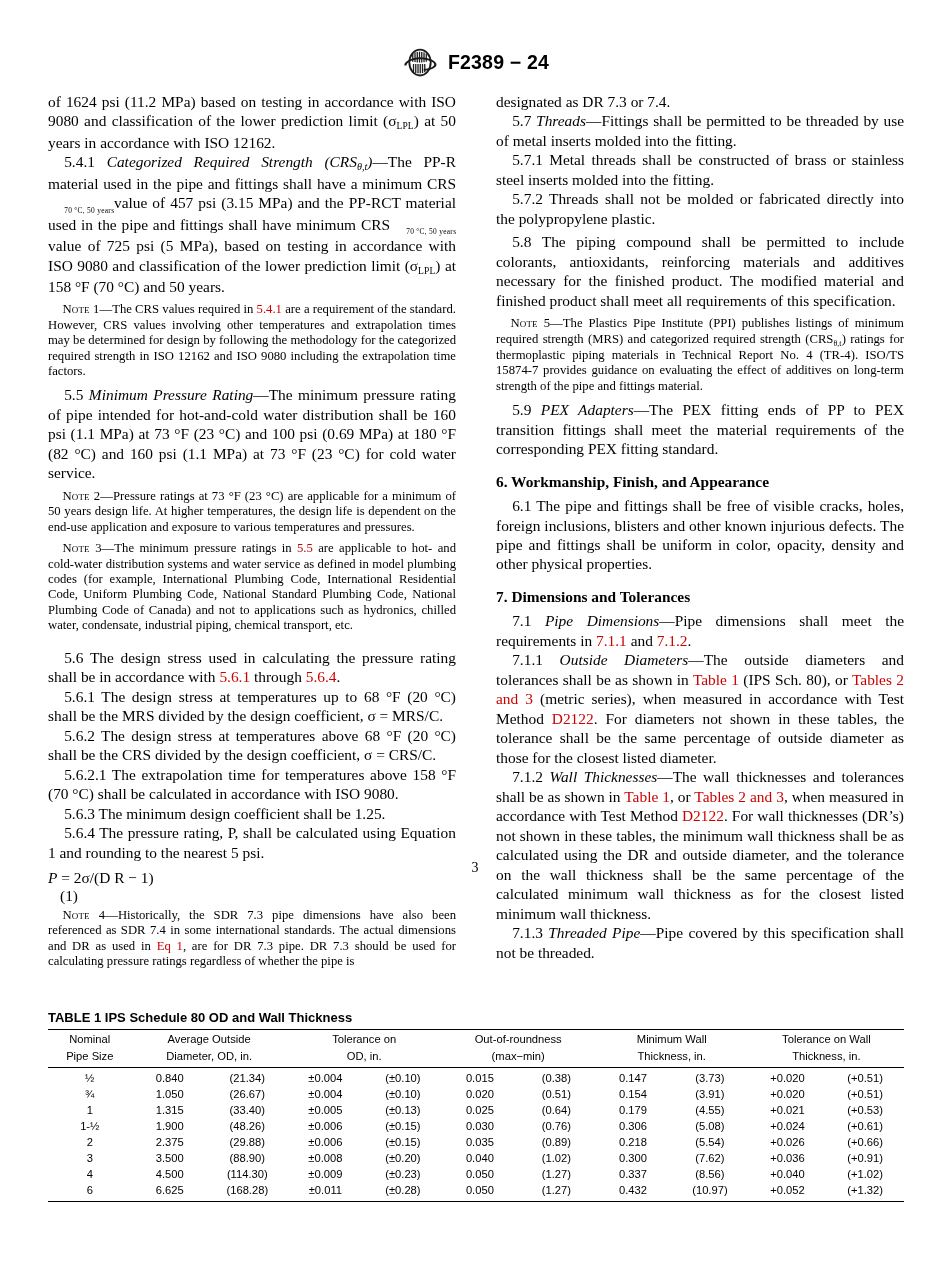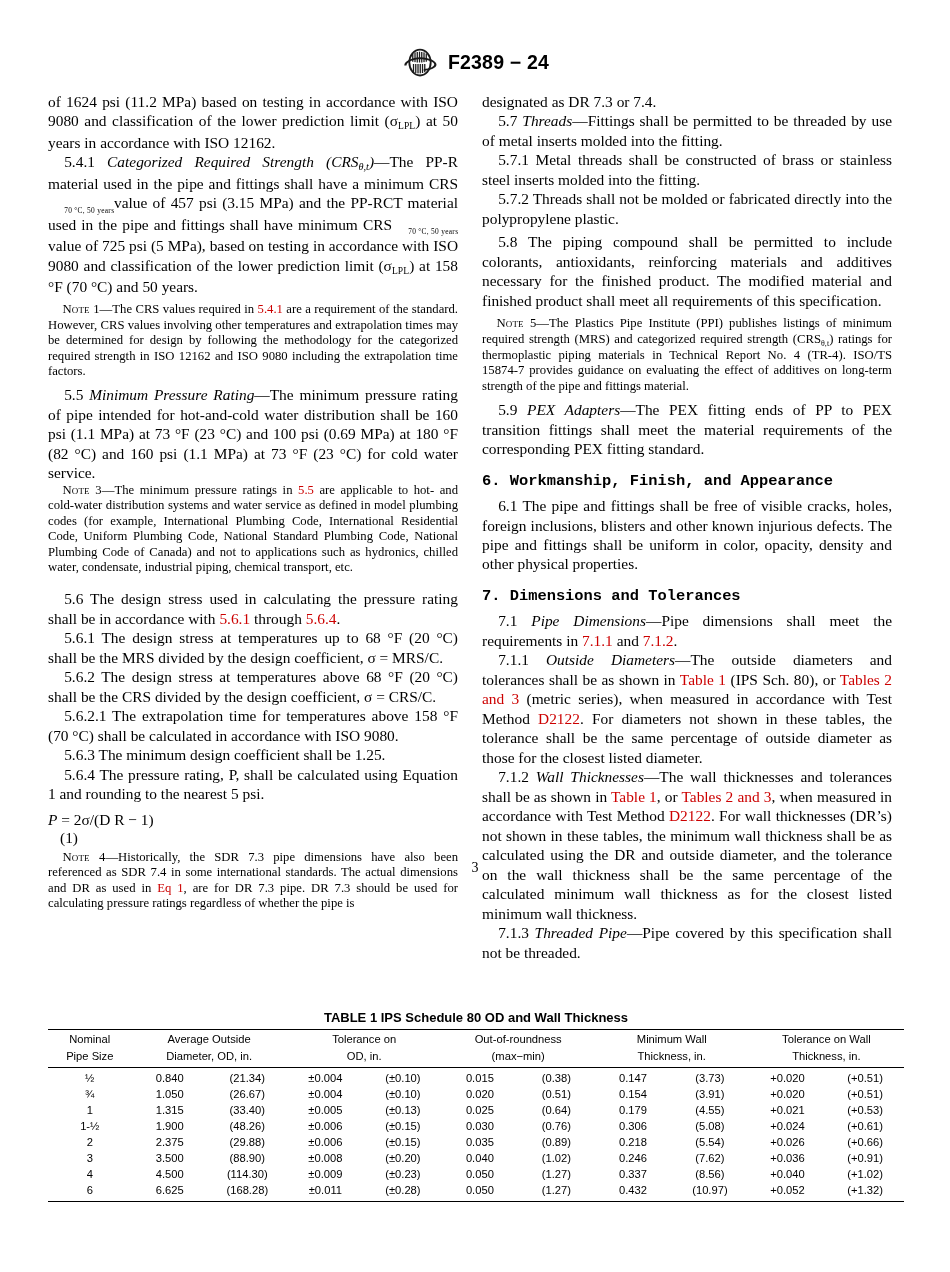--- a/index.html
+++ b/index.html
@@ -33,21 +33,21 @@
     font-size:19.5px;
     letter-spacing:0.2px;
     line-height:1;
   }
   
   .columns{
     position:absolute;
     top:92px;left:48px;
     width:856px;
     display:flex;
-    gap:24px;
+    gap:40px;
   }
   .col{width:410px;}
   p{margin:0;padding:0;}
   .body-p{
     font-size:15.4px;
     line-height:1.265;
     text-align:justify;
     text-indent:1.05em;
     margin-bottom:0px;
     hyphens:auto;
@@ -59,21 +59,21 @@
     text-align:justify;
     text-indent:1.15em;
     margin-top:6px;
     margin-bottom:6px;
   }
   .note .nlab{
     font-variant:small-caps;
     letter-spacing:.1px;
   }
   .sec-head{
-    font-family:Liberation Mono, monospace;
+    font-family:Liberation Serif, serif;
     font-weight:bold;
     font-size:15.4px;
     line-height:1.265;
     margin-top:13px;
     margin-bottom:5px;
     text-indent:0;
   }
   i,.it{font-style:italic;}
   .xref{color:#cc0000;}
   .sub{
@@ -113,21 +113,21 @@
   .eq-var{font-style:italic;}
   
   .table-wrap{
     position:absolute;
     top:1010px;left:48px;width:856px;
   }
   .tbl-title{
     font-family:"Liberation Sans", sans-serif;
     font-weight:bold;
     font-size:13px;
-    text-align:center;
+    text-align:left;
     margin-bottom:4px;
   }
   table.ips{
     border-collapse:collapse;
     width:856px;
     font-family:"Liberation Sans", sans-serif;
     font-size:11.2px;
   }
   table.ips thead th{
     font-weight:normal;
@@ -193,20 +193,21 @@
     <div class="col">
 
       <p class="body-p noindent">of 1624 psi (11.2&nbsp;MPa) based on testing in accordance with ISO 9080 and classification of the lower prediction limit (σ<span class="sub">LPL</span>) at 50 years in accordance with ISO 12162.</p>
 
       <p class="body-p"><span>5.4.1</span> <i><span>Categorized Required Strength (CRS</span><span class="subi">θ,t</span><span>)</span></i><span>—The PP-R material used in the pipe and fittings shall have a minimum CRS</span><span class="crs-sub">70 °C,  50  years</span><span>value of 457 psi (3.15&nbsp;MPa) and the PP-RCT material used in the pipe and fittings shall have minimum CRS</span><span class="crs-sub">70 °C,  50  years</span><span>value of 725 psi (5&nbsp;MPa), based on testing in accordance with ISO 9080 and classification of the lower prediction limit (σ<span class="sub">LPL</span>) at 158 °F (70 °C) and 50 years.</span></p>
 
       <p class="note"><span class="nlab">Note 1</span><span>—The CRS values required in </span><span class="xref">5.4.1</span><span> are a requirement of the standard. However, CRS values involving other temperatures and extrapolation times may be determined for design by following the methodology for the categorized required strength in ISO 12162 and ISO 9080 including the extrapolation time factors.</span></p>
 
       <p class="body-p"><span>5.5</span> <i>Minimum Pressure Rating</i><span>—The minimum pressure rating of pipe intended for hot-and-cold water distribution shall be 160 psi (1.1 MPa) at 73 °F (23 °C) and 100 psi (0.69 MPa) at 180 °F (82 °C) and 160 psi (1.1 MPa) at 73 °F (23 °C) for cold water service.</span></p>
 
+      <p class="note"><span class="nlab">Note 2</span><span>—Pressure ratings at 73 °F (23 °C) are applicable for a minimum of 50 years design life. At higher temperatures, the design life is dependent on the end-use application and exposure to various temperatures and pressures.</span></p>
 
       <p class="note" style="margin-top:0"><span class="nlab">Note 3</span><span>—The minimum pressure ratings in </span><span class="xref">5.5</span><span> are applicable to hot- and cold-water distribution systems and water service as defined in model plumbing codes (for example, International Plumbing Code, International Residential Code, Uniform Plumbing Code, National Standard Plumbing Code, National Plumbing Code of Canada) and not to applications such as hydronics, chilled water, condensate, industrial piping, chemical transport, etc.</span></p>
 
       <div class="gap"></div>
 
       <p class="body-p"><span>5.6</span><span> The design stress used in calculating the pressure rating shall be in accordance with </span><span class="xref">5.6.1</span><span> through </span><span class="xref">5.6.4</span><span>.</span></p>
 
       <p class="body-p"><span>5.6.1</span><span> The design stress at temperatures up to 68 °F (20 °C) shall be the MRS divided by the design coefficient, σ = MRS/C.</span></p>
 
       <p class="body-p"><span>5.6.2</span><span> The design stress at temperatures above 68 °F (20 °C) shall be the CRS divided by the design coefficient, σ = CRS/C.</span></p>
@@ -349,21 +350,21 @@
             <td class="c-m">(+0.66)</td>
           </tr>
           <tr>
             <td class="c-nom">3</td>
             <td class="c-v">3.500</td>
             <td class="c-m">(88.90)</td>
             <td class="c-v">±0.008</td>
             <td class="c-m">(±0.20)</td>
             <td class="c-v">0.040</td>
             <td class="c-m">(1.02)</td>
-            <td class="c-v">0.246</td>
+            <td class="c-v">0.300</td>
             <td class="c-m">(7.62)</td>
             <td class="c-v">+0.036</td>
             <td class="c-m">(+0.91)</td>
           </tr>
           <tr>
             <td class="c-nom">4</td>
             <td class="c-v">4.500</td>
             <td class="c-m">(114.30)</td>
             <td class="c-v">±0.009</td>
             <td class="c-m">(±0.23)</td>

